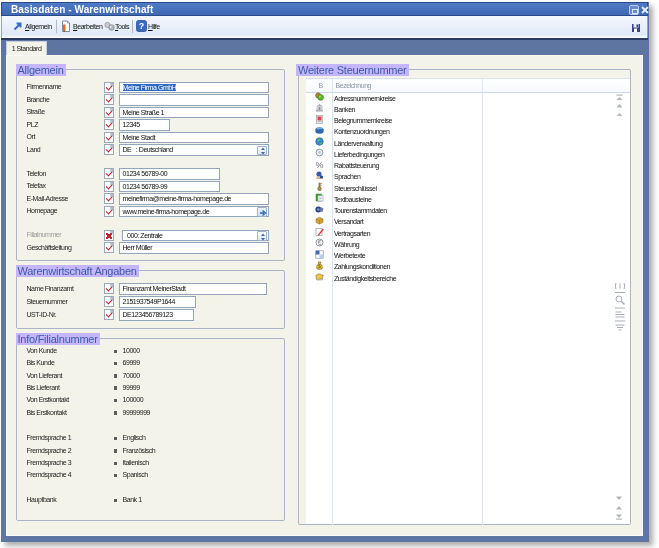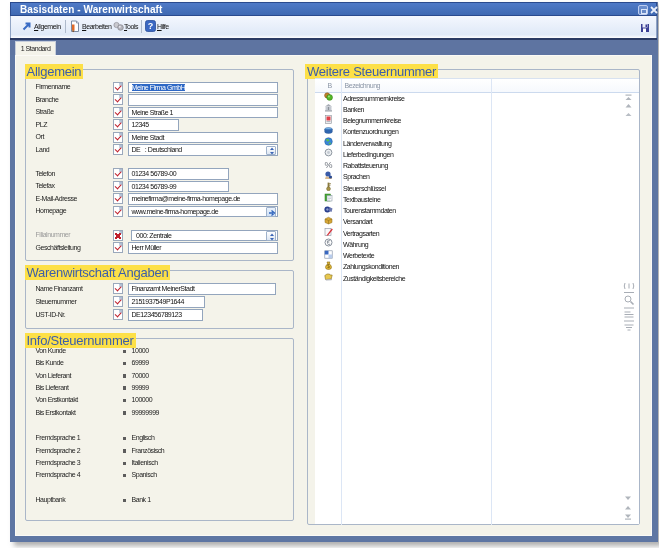--- a/index.html
+++ b/index.html
@@ -1,30 +1,30 @@
 <!DOCTYPE html>
 <html><head><meta charset="utf-8"><style>
 html,body{margin:0;padding:0;}
 body{width:659px;height:548px;background:#fff;font-family:"Liberation Sans",sans-serif;overflow:hidden;position:relative;}
 *{box-sizing:border-box;}
-#win{position:absolute;left:10px;top:2px;width:648px;height:540px;background:#5e76a3;box-shadow:4px 4px 5px rgba(110,110,110,.55);}
+#win{position:absolute;left:1px;top:2px;width:648px;height:540px;background:#5e76a3;box-shadow:4px 4px 5px rgba(110,110,110,.55);}
 #tbar{position:absolute;left:0;top:0;width:647px;height:14px;background:linear-gradient(#4f7ac7,#3f69b2);border:1px solid #2a4a8e;}
 #tbar .t{position:absolute;left:9px;top:1px;font-size:10px;font-weight:bold;color:#fff;letter-spacing:0.1px;}
 #rest{position:absolute;left:627px;top:2px;width:10px;height:10px;border:1.4px solid #bcccf0;border-radius:2px;background:rgba(195,210,240,.28);}
 #rest:after{content:"";position:absolute;left:2px;top:2.5px;width:4px;height:3px;border:1.2px solid #d9e4f8;}
 #menu{position:absolute;left:0;top:14px;width:647px;height:21.5px;background:linear-gradient(#f4f7fe,#dfe9f7 85%,#fdfdfe);border-left:1px solid #8fa3c4;border-right:1px solid #8fa3c4;}
 #menu .mi{position:absolute;top:6.5px;font-size:7px;color:#111;letter-spacing:-0.45px;}
 #menu .sep{position:absolute;top:4px;width:1px;height:13px;background:#aebacc;}
 .u{text-decoration:underline;}
 #nline{position:absolute;left:0;top:35.5px;width:647px;height:2px;background:#2a3a63;}
 #band{position:absolute;left:0;top:37.5px;width:647px;height:15px;background:#5e74a1;}
 #tab{position:absolute;left:5px;top:38.5px;width:41px;height:14px;background:#f4f3ea;border:1px solid #c7cedb;border-bottom:none;font-size:7px;color:#222;text-align:center;line-height:14px;letter-spacing:-0.45px;}
 #ct{position:absolute;left:4.5px;top:52.5px;width:637.5px;height:481.5px;background:#f4f3ea;border:1px solid #fbfaf6;}
 .gb{position:absolute;border:1px solid #aab6c8;border-radius:2px;}
-.gl{position:absolute;font-size:13px;color:#3c5ea9;background:#fde047;padding:0 2px;letter-spacing:-0.25px;}
+.gl{position:absolute;font-size:11px;color:#3c5ea9;background:#c4b5fd;padding:0 2px;letter-spacing:-0.25px;}
 .lb{position:absolute;font-size:7px;color:#1c1c1c;letter-spacing:-0.45px;}
 .lbg{color:#9b9b9b;}
 .fld{position:absolute;background:#fff;border:1px solid #93a5bd;font-size:7px;color:#111;line-height:9.8px;padding-left:3px;letter-spacing:-0.45px;height:11.5px;}
 .chk{position:absolute;width:10.5px;height:11px;background:#fff;border:1px solid #9aa8bb;}
 .bullet{position:absolute;width:3.5px;height:3.5px;background:#5c5c5c;}
 .val{position:absolute;font-size:7px;color:#1c1c1c;letter-spacing:-0.45px;}
 .spin{position:absolute;right:0.5px;top:0.5px;width:10px;height:9.5px;background:linear-gradient(#fff,#dde6f2);border:1px solid #9fb2cb;border-radius:1px;}
 .chk:before{content:"";position:absolute;right:0;top:0;border-style:solid;border-width:0 3.5px 3.5px 0;border-color:#fff #aebdd2 #c7d2e2 #fff;}
 .chk:after{content:"";position:absolute;left:1.4px;top:2.4px;width:4.8px;height:2.5px;border-left:1.35px solid #bf1f2b;border-bottom:1.35px solid #bf1f2b;transform:rotate(-47deg);}
 .xk:after{content:"";border:none;left:1.6px;top:2px;width:5.8px;height:6px;background:
@@ -137,21 +137,21 @@
     <div class="lb" style="left:20px;top:242px">Steuernummer</div>
     <div class="lb" style="left:20px;top:255px">UST-ID-Nr.</div>
     <div class="fld" style="left:112px;top:227.5px;width:148.5px">Finanzamt MeinerStadt</div>
     <div class="fld" style="left:112px;top:240.5px;width:77px">2151937549P1644</div>
     <div class="fld" style="left:112px;top:253.5px;width:75px">DE123456789123</div>
     <div class="chk" style="left:97px;top:227.5px"></div>
     <div class="chk" style="left:97px;top:240.5px"></div>
     <div class="chk" style="left:97px;top:253.5px"></div>
 
     <div class="gb" style="left:9.5px;top:282.5px;width:268.5px;height:183px"></div>
-    <div class="gl" style="left:9px;top:277.5px">Info/Steuernummer</div>
+    <div class="gl" style="left:9px;top:277.5px">Info/Filialnummer</div>
     <div class="lb" style="left:20px;top:291.5px">Von Kunde</div>
     <div class="lb" style="left:20px;top:303.8px">Bis Kunde</div>
     <div class="lb" style="left:20px;top:316.1px">Von Lieferant</div>
     <div class="lb" style="left:20px;top:328.4px">Bis Lieferant</div>
     <div class="lb" style="left:20px;top:340.7px">Von Erstkontakt</div>
     <div class="lb" style="left:20px;top:353px">Bis Erstkontakt</div>
     <div class="lb" style="left:20px;top:378.9px">Fremdsprache 1</div>
     <div class="lb" style="left:20px;top:391.2px">Fremdsprache 2</div>
     <div class="lb" style="left:20px;top:403.5px">Fremdsprache 3</div>
     <div class="lb" style="left:20px;top:415.8px">Fremdsprache 4</div>

